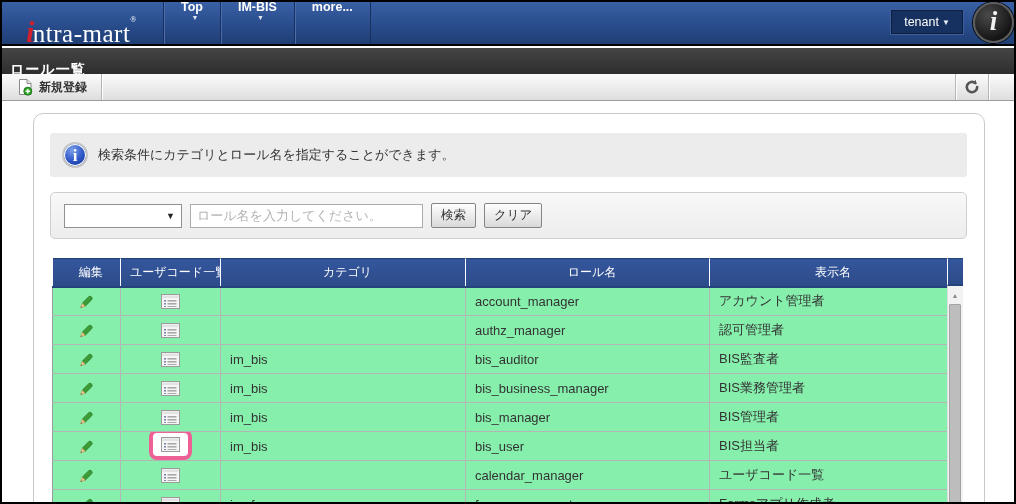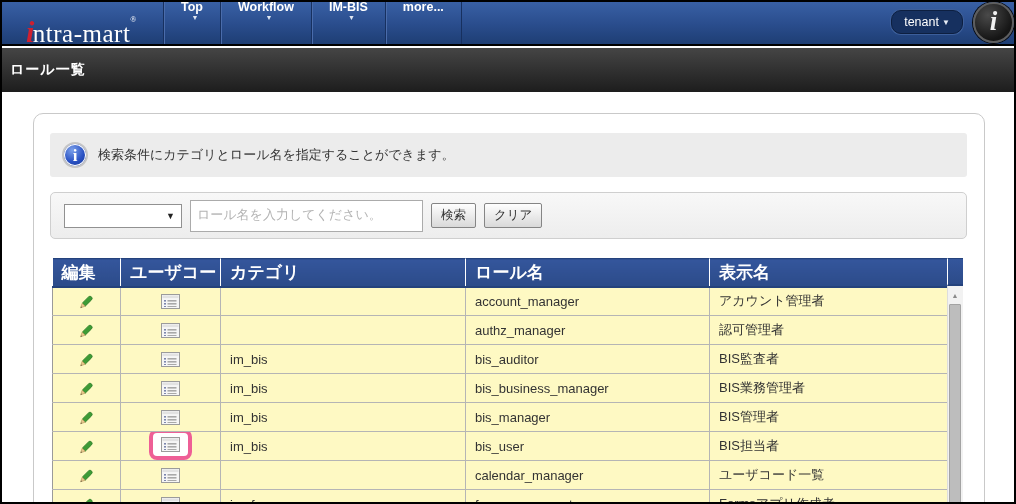--- a/index.html
+++ b/index.html
@@ -15,21 +15,21 @@
   .logo-text { font-family:"Liberation Serif","DejaVu Serif",serif; color:#fff; font-size:25px; letter-spacing:0.5px; }
   .logo-i { font-style:italic; font-weight:bold; color:#cf2030; font-size:30px; margin-right:-2px; }
   .logo-reg { color:#fff; font-size:8px; vertical-align:top; line-height:10px; }
   .nav-items { display:flex; align-items:stretch; }
   .nav-item { display:flex; align-items:center; padding:0 17px; color:#fff; font-size:12.5px; font-weight:bold;
     border-left:1px solid #17305f; box-shadow:inset 1px 0 0 #4a6cab; cursor:pointer; white-space:nowrap;flex-direction:column; }
   .nav-item:last-child { border-right:1px solid #17305f;gap:44px; }
   .nav-caret { font-size:7px; margin-left:6px; color:#dfe6f2; }
   .nav-right { margin-left:auto; display:flex; align-items:center; }
   .tenant-btn { width:72px; height:24px; margin-right:10px; background:#16305f; border:1px solid #0d1f40;
-    box-shadow:0 0 0 1px #3c5e9a; border-radius:10px; color:#fff; font-size:12.5px;
+    box-shadow:0 0 0 1px #3c5e9a; border-radius:0; color:#fff; font-size:12.5px;
     display:flex; align-items:center; justify-content:center; gap:3px; cursor:pointer; }
   .tenant-caret { font-size:8px; color:#e8edf6; }
   .im-circle { width:41px; height:41px; margin:1px 2px 0 0; border-radius:50%;
     background:radial-gradient(circle at 35% 30%,#4a4a4a,#151515 70%);
     border:2px solid #5e5e5e; box-shadow:0 0 0 1px #0a0a0a;
     display:flex; align-items:center; justify-content:center; }
   .im-circle span { font-family:"Liberation Serif","DejaVu Serif",serif; font-style:italic; font-weight:bold;
     color:#f2f2f2; font-size:27px; line-height:27px; margin-top:-3px; }
 
   
@@ -58,34 +58,34 @@
   .info-icon span { color:#fff; font-family:"Liberation Serif","DejaVu Serif",serif; font-weight:bold; font-size:17px; line-height:17px; }
   .info-text { font-size:13px; color:#333;text-align:right; }
 
   
   .searchbar { position:absolute; left:50px; top:192px; width:917px; height:47px;
     background:linear-gradient(#f8f8f8,#ededed); border:1px solid #cfcfcf; border-radius:5px;
     display:flex; align-items:center; padding-left:13px; gap:8px; }
   .cat-select { width:118px; height:24px; background:#fff; border:1px solid #919191;
     display:flex; align-items:center; justify-content:flex-end; padding-right:6px; cursor:pointer; }
   .cat-select .sel-caret { font-size:9px; color:#222; }
-  .role-input { width:233px; height:32px; border:1px solid #ababab; font-size:13px; padding:0 6px;
-    font-family:Liberation Mono, monospace; color:#333; }
+  .role-input { width:233px; height:24px; border:1px solid #ababab; font-size:13px; padding:0 6px;
+    font-family:Liberation Serif, serif; color:#333; }
   .role-input::placeholder { color:#b3b3b3; }
   .sbtn { height:25px; padding:0 9px; font-size:12.5px; color:#333;
     background:linear-gradient(#fefefe,#d9d9d9); border:1px solid #858585; border-radius:2px; cursor:pointer;
     font-family:"Liberation Sans","DejaVu Sans",sans-serif; }
 
   
   .table-wrap { position:absolute; left:52px; top:258px; width:895px; }
   table { width:100%; border-collapse:collapse; table-layout:fixed; }
-  thead th { background:linear-gradient(#34569c,#2c4b89); color:#fff; font-size:17px; font-weight:bold;
-    text-align:left; height:28px; padding:0 0 0 9px; border-right:1px solid rgba(255,255,255,0.55);
+  thead th { background:linear-gradient(#34569c,#2c4b89); color:#fff; font-size:12px; font-weight:normal;
+    text-align:center; height:28px; padding:0 0 0 9px; border-right:1px solid rgba(255,255,255,0.55);
     border-top:1px solid #24427c; border-bottom:2px solid #24427c; white-space:nowrap; overflow:hidden; }
-  tbody td { background:#fef9c3; height:29px; border:1px solid #b5b5b5; font-size:13px; color:#333;
+  tbody td { background:#86efac; height:29px; border:1px solid #b5b5b5; font-size:13px; color:#333;
     padding:0 0 0 9px; white-space:nowrap; overflow:hidden; }
   tbody td.icon-cell { text-align:center; padding:0; }
   tbody tr td:first-child { border-left:1px solid #9a9a9a; }
   .pencil-icon, .list-icon { vertical-align:middle; cursor:pointer; }
   .hl-box { display:inline-flex; align-items:center; justify-content:center;
     border:4px solid #ee5f96; border-radius:8px; padding:4px 8px; margin:-9px 0; position:relative; z-index:5; background:#fff; }
 
   
   .vscroll { position:absolute; left:947px; top:258px; width:16px; height:246px; }
   .vscroll .sb-head { position:absolute; left:0; top:0; width:16px; height:28px;
@@ -105,24 +105,20 @@
   <div class="navbar">
     <div class="logo">
       <span class="logo-text"><span class="logo-i">i</span><span>ntra-mart</span><sup class="logo-reg">®</sup></span>
     </div>
     <div class="nav-items">
       <div class="nav-item">
         <span>Top</span>
         <span class="nav-caret">▼</span>
       </div>
       <div class="nav-item">
-        <span>Workflow</span>
-        <span class="nav-caret">▼</span>
-      </div>
-      <div class="nav-item">
         <span>IM-BIS</span>
         <span class="nav-caret">▼</span>
       </div>
       <div class="nav-item">
         <span>more...</span>
         <span class="nav-caret">▼</span>
       </div>
     </div>
     <div class="nav-right">
       <div class="tenant-btn">
@@ -132,20 +128,43 @@
       <div class="im-circle">
         <span>i</span>
       </div>
     </div>
   </div>
 
   <div class="titlebar">
     <span class="title">ロール一覧</span>
   </div>
 
+  <div class="toolbar">
+    <div class="tool-btn">
+      <svg width="15" height="17" viewBox="0 0 15 17">
+        <path d="M1.5 0.5 H9 L13 4.5 V15.5 H1.5 Z" fill="#fdfdfd" stroke="#8a8a8a"></path>
+        <path d="M9 0.5 V4.5 H13" fill="#e8e8e8" stroke="#8a8a8a"></path>
+        <circle cx="9.8" cy="12.2" r="4" fill="#35a52c" stroke="#1d7a18"></circle>
+        <path d="M9.8 10 V14.4 M7.6 12.2 H12" stroke="#fff" stroke-width="1.4"></path>
+      </svg>
+      <span>新規登録</span>
+    </div>
+    <div class="tb-sep"></div>
+    <div class="toolbar-right">
+      <div class="tb-sep"></div>
+      <div class="refresh-btn">
+        <svg width="16" height="16" viewBox="0 0 16 16">
+          <path d="M13.2 8 A5.2 5.2 0 1 1 11.4 4.1" fill="none" stroke="#555" stroke-width="2.6" stroke-linecap="round"></path>
+          <path d="M11.8 0.8 L12.2 4.8 L8.2 4.4 Z" fill="#555"></path>
+        </svg>
+      </div>
+      <div class="tb-sep"></div>
+      <div style="width:27px;height:100%;"></div>
+    </div>
+  </div>
 
   <div class="panel"></div>
 
   <div class="infobox">
     <div class="info-icon">
         <span>i</span>
       </div>
     <span class="info-text">検索条件にカテゴリとロール名を指定することができます。</span>
   </div>
 

